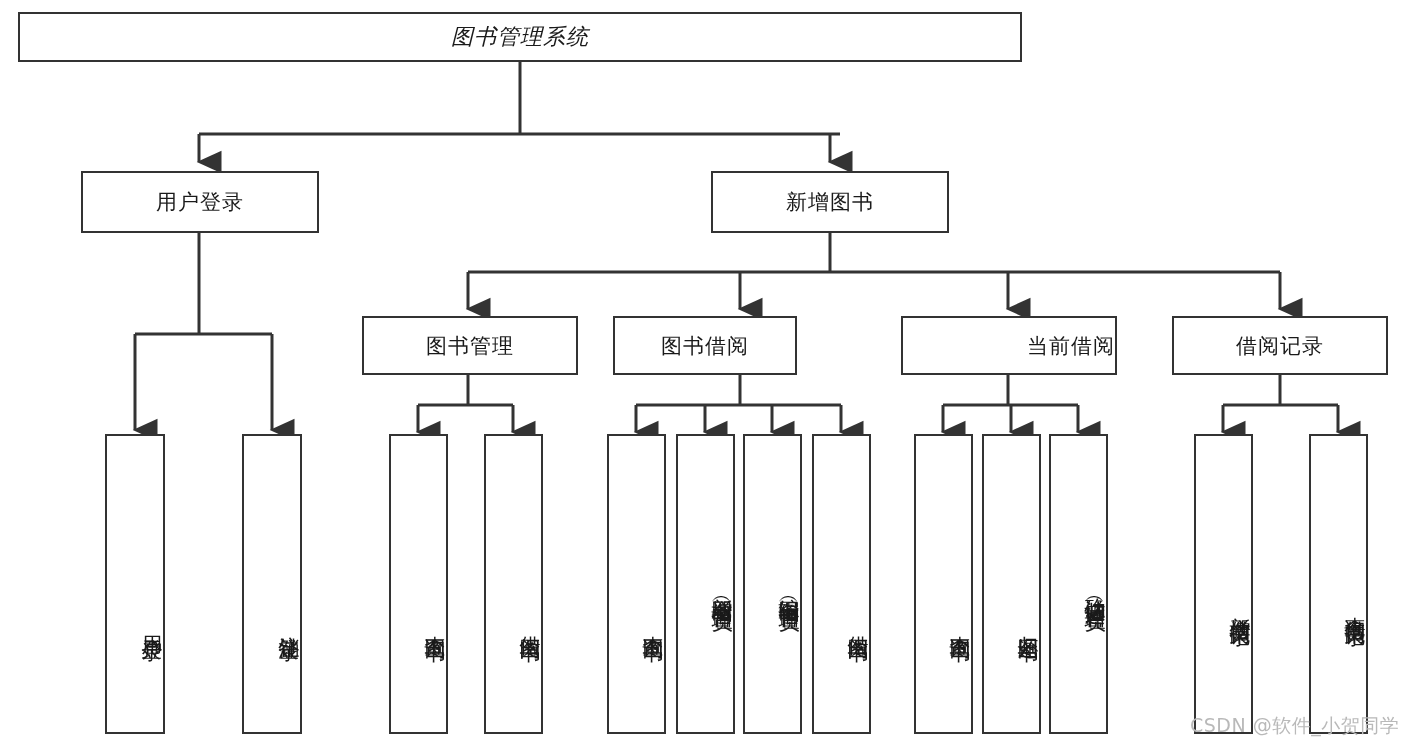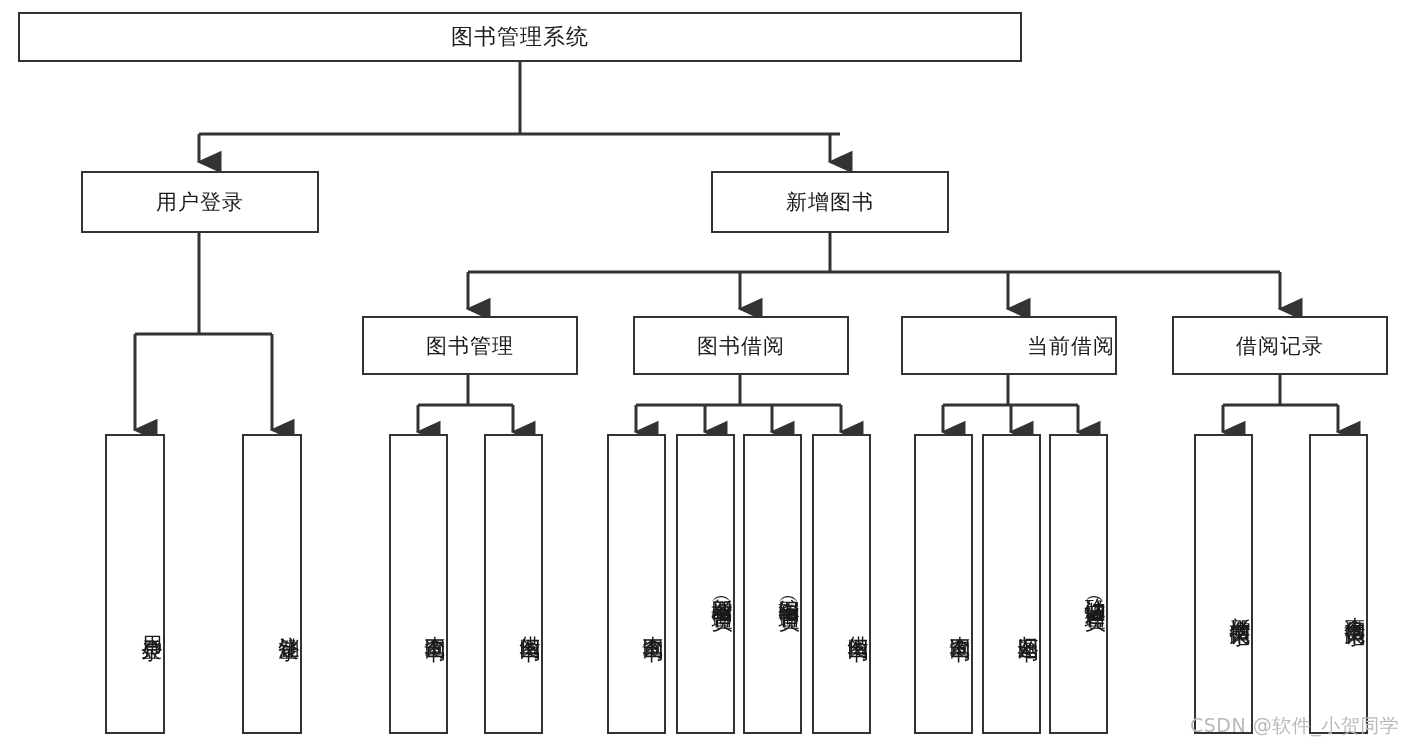--- a/index.html
+++ b/index.html
@@ -36,20 +36,21 @@
     justify-content: center;
     color: #1a1a1a;
   }
   .node-h {
     font-size: 21px;
     letter-spacing: 1px;
     white-space: nowrap;
   }
   .node-root {
     font-size: 22px;
+    font-style: italic;
   }
   .node-v {
     writing-mode: vertical-rl;
     text-orientation: upright;
     align-items: flex-start;
     justify-content: center;
     padding-top: 14px;
     font-size: 21px;
     line-height: 1.12;
     letter-spacing: 2px;
@@ -131,21 +132,21 @@
   <div class="node node-h" style="left:81px; top:171px; width:238px; height:62px;">
     <span>用户登录</span>
   </div>
   <div class="node node-h" style="left:711px; top:171px; width:238px; height:62px;">
     <span>新增图书</span>
   </div>
 
   <div class="node node-h" style="left:362px; top:316px; width:216px; height:59px;">
     <span>图书管理</span>
   </div>
-  <div class="node node-h" style="left:633px; top:316px; width:216px; height:59px;">
+  <div class="node node-h" style="left:613px; top:316px; width:184px; height:59px;">
     <span>图书借阅</span>
   </div>
   <div class="node node-h" style="left:901px; top:316px; width:216px; height:59px;justify-content:flex-end;">
     <span>当前借阅</span>
   </div>
   <div class="node node-h" style="left:1172px; top:316px; width:216px; height:59px;">
     <span>借阅记录</span>
   </div>
 
   <div class="node node-v" style="left:105px; top:434px; width:60px; height:300px; padding-top:78px;">

